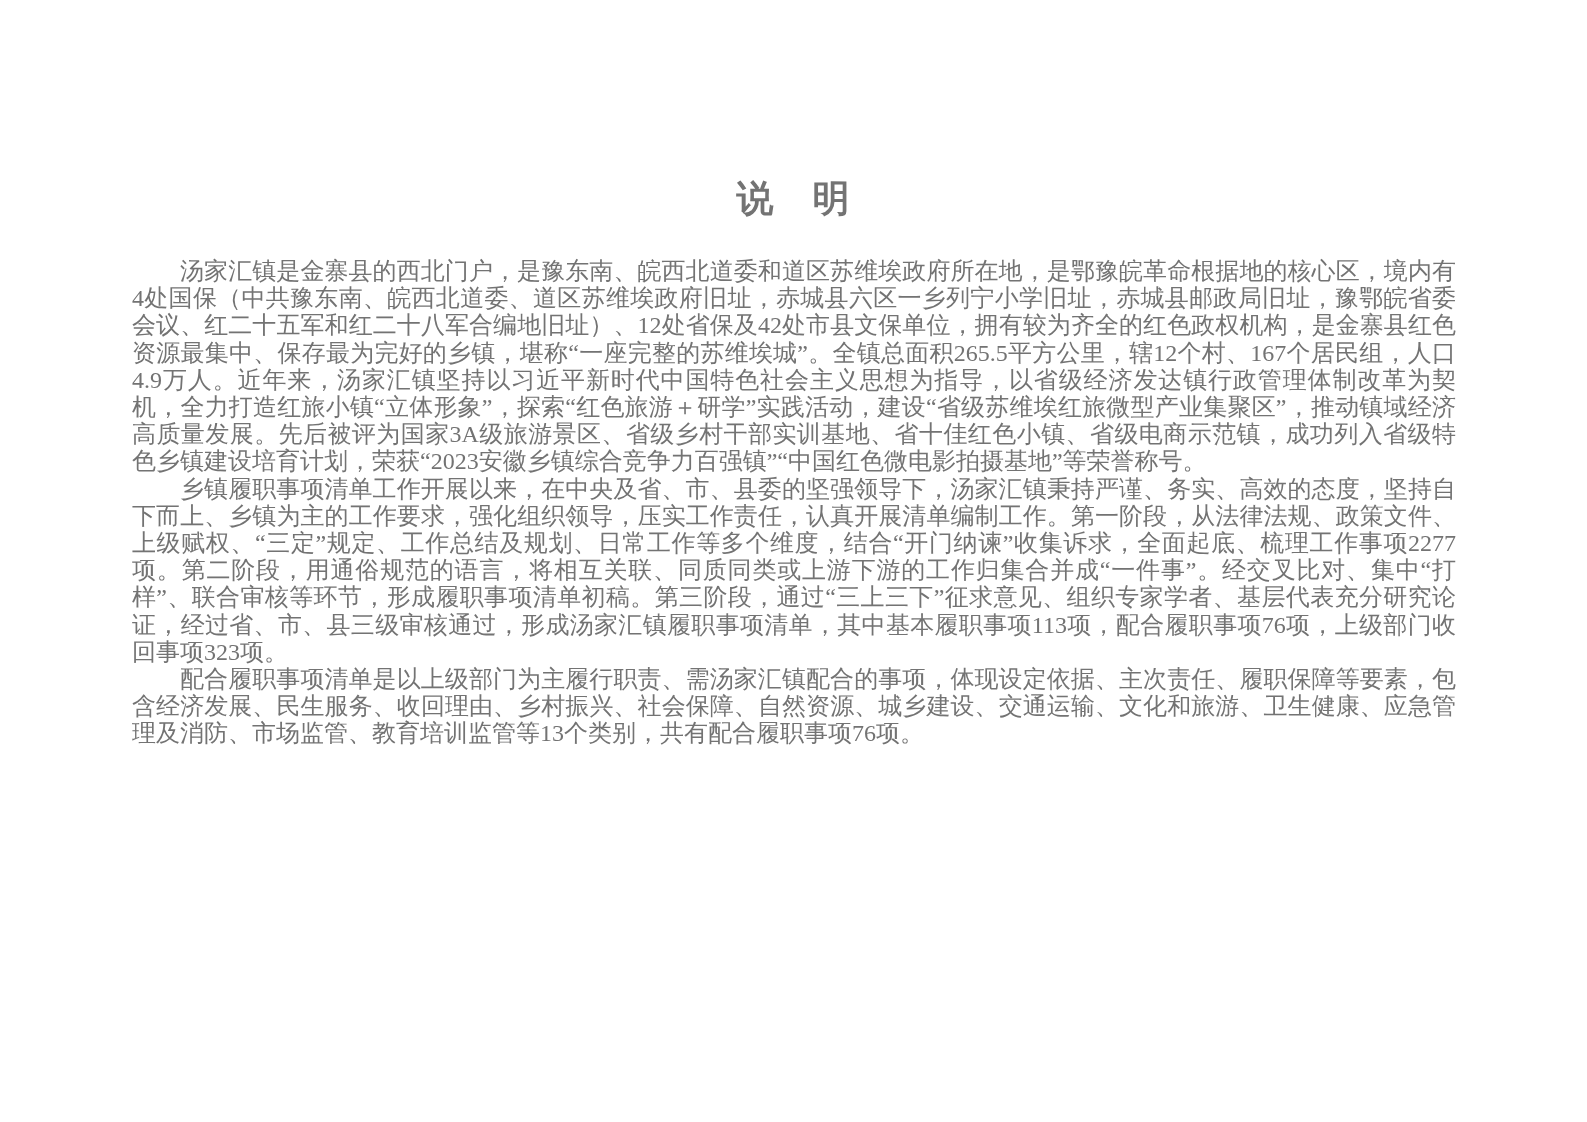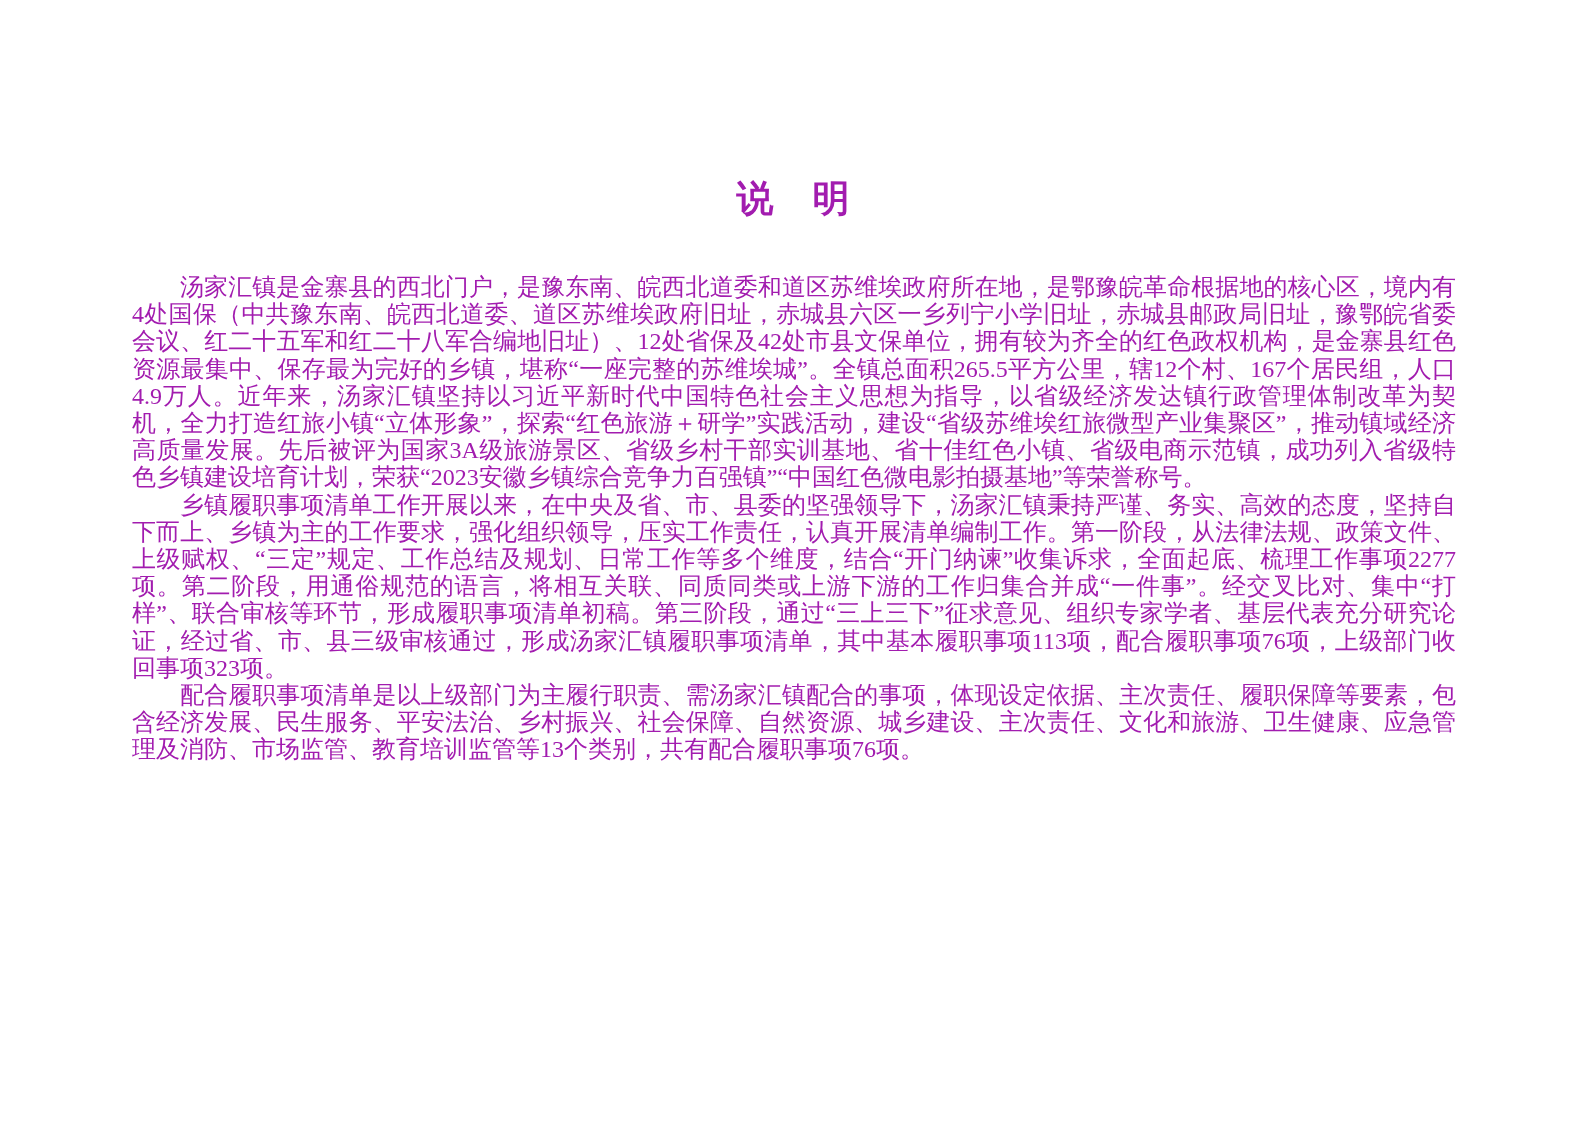--- a/index.html
+++ b/index.html
@@ -8,21 +8,21 @@
     padding: 0;
     background: #ffffff;
   }
   .page {
     position: relative;
     width: 1587px;
     height: 1122px;
     background: #ffffff;
     overflow: hidden;
     font-family: "Liberation Serif", "DejaVu Serif", serif;
-    color: #a21caf;
+    color: #737373;
   }
   .doc-title {
     position: absolute;
     top: 174px;
     left: 0;
     width: 100%;
     margin: 0;
     text-align: center;
     font-size: 37px;
     font-weight: bold;
@@ -31,32 +31,31 @@
   }
   .doc-body {
     position: absolute;
     top: 258px;
     left: 132px;
     width: 1324px;
     font-size: 24px;
     line-height: 27.2px;
     text-align: justify;
     text-justify: inter-ideograph;
-    margin-top: 16px;
   }
   .doc-body p {
     margin: 0;
     padding: 0;
     text-indent: 2em;
   }
 </style>
 </head>
 <body>
 
 <div class="page">
   <h1 class="doc-title">说　明</h1>
 
   <div class="doc-body">
     <p>汤家汇镇是金寨县的西北门户，是豫东南、皖西北道委和道区苏维埃政府所在地，是鄂豫皖革命根据地的核心区，境内有4处国保（中共豫东南、皖西北道委、道区苏维埃政府旧址，赤城县六区一乡列宁小学旧址，赤城县邮政局旧址，豫鄂皖省委会议、红二十五军和红二十八军合编地旧址）、12处省保及42处市县文保单位，拥有较为齐全的红色政权机构，是金寨县红色资源最集中、保存最为完好的乡镇，堪称“一座完整的苏维埃城”。全镇总面积265.5平方公里，辖12个村、167个居民组，人口4.9万人。近年来，汤家汇镇坚持以习近平新时代中国特色社会主义思想为指导，以省级经济发达镇行政管理体制改革为契机，全力打造红旅小镇“立体形象”，探索“红色旅游＋研学”实践活动，建设“省级苏维埃红旅微型产业集聚区”，推动镇域经济高质量发展。先后被评为国家3A级旅游景区、省级乡村干部实训基地、省十佳红色小镇、省级电商示范镇，成功列入省级特色乡镇建设培育计划，荣获“2023安徽乡镇综合竞争力百强镇”“中国红色微电影拍摄基地”等荣誉称号。</p>
     <p>乡镇履职事项清单工作开展以来，在中央及省、市、县委的坚强领导下，汤家汇镇秉持严谨、务实、高效的态度，坚持自下而上、乡镇为主的工作要求，强化组织领导，压实工作责任，认真开展清单编制工作。第一阶段，从法律法规、政策文件、上级赋权、“三定”规定、工作总结及规划、日常工作等多个维度，结合“开门纳谏”收集诉求，全面起底、梳理工作事项2277项。第二阶段，用通俗规范的语言，将相互关联、同质同类或上游下游的工作归集合并成“一件事”。经交叉比对、集中“打样”、联合审核等环节，形成履职事项清单初稿。第三阶段，通过“三上三下”征求意见、组织专家学者、基层代表充分研究论证，经过省、市、县三级审核通过，形成汤家汇镇履职事项清单，其中基本履职事项113项，配合履职事项76项，上级部门收回事项323项。</p>
-    <p>配合履职事项清单是以上级部门为主履行职责、需汤家汇镇配合的事项，体现设定依据、主次责任、履职保障等要素，包含经济发展、民生服务、平安法治、乡村振兴、社会保障、自然资源、城乡建设、主次责任、文化和旅游、卫生健康、应急管理及消防、市场监管、教育培训监管等13个类别，共有配合履职事项76项。</p>
+    <p>配合履职事项清单是以上级部门为主履行职责、需汤家汇镇配合的事项，体现设定依据、主次责任、履职保障等要素，包含经济发展、民生服务、收回理由、乡村振兴、社会保障、自然资源、城乡建设、交通运输、文化和旅游、卫生健康、应急管理及消防、市场监管、教育培训监管等13个类别，共有配合履职事项76项。</p>
   </div>
 </div>
 
 </body></html>

